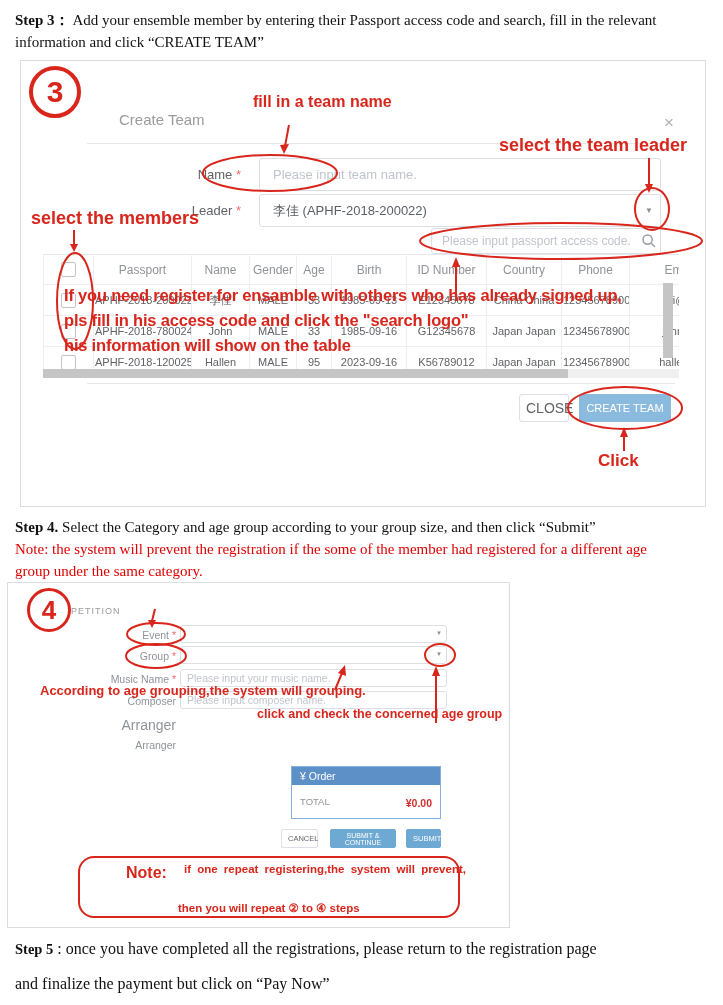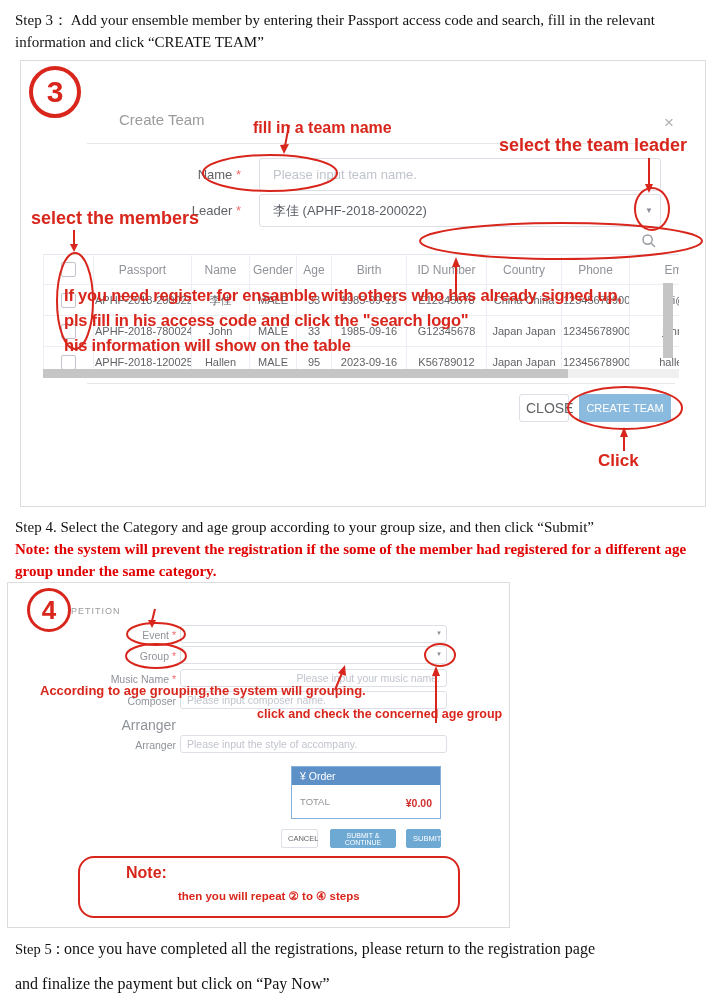--- a/index.html
+++ b/index.html
@@ -4,22 +4,22 @@
 <style>
   :root{
     --red:#d8261c; --btn-blue:#8abadd; --btn-blue-dark:#6ea9d4;
     --order-blue:#5d90c7; --total-red:#d03030;
   }
   html,body{margin:0;padding:0;background:#fff;}
   #page{position:relative;width:723px;height:1005px;background:#fff;overflow:hidden;
         font-family:"Liberation Sans",sans-serif;}
   .abs{position:absolute;}
   .doc{font-family:"Liberation Serif",serif;font-size:15px;color:#111;line-height:22px;}
-  .docbold{font-weight:normal;}
-  .rednote{color:#e00000;font-weight:bold;}
+  .docbold{font-weight:bold;}
+  .rednote{color:#e00000;}
   .shot{position:absolute;background:#fff;border:1px solid #dcdcdc;}
   .badge{position:absolute;border-radius:50%;border:4px solid var(--red);background:#fff;
          color:var(--red);font-weight:bold;text-align:center;z-index:5;}
   .ann{position:absolute;color:var(--red);font-weight:bold;white-space:nowrap;z-index:6;}
   .graytitle{color:#9b9b9b;}
   .inp{position:absolute;border:1px solid #dcdfe6;border-radius:3px;background:#fff;
        font-family:"Liberation Sans",sans-serif;color:#5a5e66;box-sizing:border-box;}
   .inp::placeholder{color:#c0c4cc;}
   .lbl{position:absolute;color:#606266;text-align:right;}
   .star{color:#f56c6c;}
@@ -52,37 +52,38 @@
   <div class="shot" style="left:20px;top:60px;width:684px;height:445px;">
 
     <div class="badge" style="left:8px;top:5px;width:44px;height:44px;font-size:30px;line-height:44px;">3</div>
 
     <div class="abs graytitle" style="left:98px;top:50px;font-size:15px;">Create Team</div>
 
     <div class="abs" style="left:643px;top:52px;font-size:17px;color:#b0b0b0;cursor:pointer;">×</div>
 
     <div class="divline" style="left:66px;top:82px;width:588px;"></div>
 
-    <div class="ann" style="left:232px;top:58px;font-size:16px;">fill in a team name</div>
+    <div class="ann" style="left:232px;top:32px;font-size:16px;">fill in a team name</div>
     <div class="ann" style="left:478px;top:74px;font-size:18px;">select the team leader</div>
     <div class="ann" style="left:10px;top:147px;font-size:18px;">select the members</div>
 
     <div class="lbl" style="left:148px;top:106px;width:72px;font-size:13px;">
       <span>Name</span>
       <span class="star">*</span>
     </div>
     <input class="inp" style="left: 238px; top: 97px; width: 402px; height: 33px; font-size: 13px; padding: 0px 13px;" placeholder="Please input team name.">
 
     <div class="lbl" style="left:148px;top:142px;width:72px;font-size:13px;">
       <span>Leader</span>
       <span class="star">*</span>
     </div>
     <input class="inp" style="left: 238px; top: 133px; width: 402px; height: 33px; font-size: 13px; padding: 0px 13px;" readonly="" value="李佳 (APHF-2018-200022)">
     <div class="caret" style="left:624px;top:145px;font-size:8px;">▼</div>
 
+    <input class="inp" style="left: 410px; top: 167px; width: 230px; height: 26px; font-size: 12px; padding: 0px 10px;" placeholder="Please input passport access code.">
     <svg class="abs" style="left:620px;top:172px;z-index:3;" width="16" height="16" viewBox="0 0 16 16">
       <circle cx="6.6" cy="6.6" r="4.6" fill="none" stroke="#9a9ea6" stroke-width="1.5"></circle>
       <line x1="10.2" y1="10.2" x2="14" y2="14" stroke="#9a9ea6" stroke-width="1.5"></line>
     </svg>
 
     <div class="abs" style="left:22px;top:193px;width:636px;height:115px;overflow:hidden;">
       <table class="tbl">
         <colgroup>
           <col style="width:50px">
             <col style="width:98px">
@@ -228,54 +229,54 @@
       <span>Group</span>
       <span class="star">*</span>
     </div>
     <div class="inp" style="left:172px;top:63px;width:267px;height:18px;"></div>
     <div class="caret" style="left:428px;top:68px;font-size:6px;">▼</div>
 
     <div class="lbl" style="left:40px;top:90px;width:128px;font-size:10.5px;color:#8f9399;">
       <span>Music Name</span>
       <span class="star">*</span>
     </div>
-    <input class="inp" style="left: 172px; top: 86px; width: 267px; height: 18px; font-size: 10.5px; padding: 0px 6px; text-align: right;" placeholder="Please input your music name.">
+    <input class="inp" style="left: 172px; top: 86px; width: 267px; height: 18px; font-size: 10.5px; padding: 0px 6px;" placeholder="Please input your music name.">
 
     <div class="lbl" style="left:40px;top:112px;width:128px;font-size:10.5px;color:#8f9399;">
       <span>Composer</span>
     </div>
     <input class="inp" style="left: 172px; top: 108px; width: 267px; height: 18px; font-size: 10.5px; padding: 0px 6px;" placeholder="Please input composer name.">
 
     <div class="lbl" style="left:40px;top:134px;width:128px;font-size:14px;color:#8f9399;text-align:right;">
       <span>Arranger</span>
     </div>
 
     <div class="lbl" style="left:40px;top:156px;width:128px;font-size:10.5px;color:#8f9399;">
       <span>Arranger</span>
     </div>
-    <input class="inp" style="left: 172px; top: 152px; width: 267px; height: 18px; font-size: 10.5px; padding: 0px 6px;" placeholder="Please input the style of accompany.">
 
     <div class="ann" style="left:32px;top:100px;font-size:13px;">According to age grouping,the system will grouping.</div>
     <div class="ann" style="left:249px;top:124px;font-size:12.5px;">click and check the concerned age group</div>
 
     <div class="abs" style="left:283px;top:183px;width:150px;height:53px;border:1px solid #88b2dd;background:#fff;box-sizing:border-box;">
       <div style="height:18px;background:var(--order-blue);color:#fff;font-size:10.5px;line-height:18px;padding-left:8px;">¥ Order</div>
       <div style="position:relative;height:34px;">
         <span style="position:absolute;left:8px;top:11px;font-size:9.5px;color:#909399;">TOTAL</span>
         <span style="position:absolute;right:8px;top:12px;font-size:10.5px;font-weight:bold;color:var(--total-red);">¥0.00</span>
       </div>
     </div>
 
     <button class="btn" style="left:273px;top:246px;width:37px;height:19px;font-size:7.5px;color:#606266;background:#fff;border:1px solid #dcdfe6;border-radius:2px;">CANCEL</button>
     <button class="btn" style="left:322px;top:246px;width:66px;height:19px;font-size:7px;color:#fff;background:var(--btn-blue-dark);border:1px solid var(--btn-blue-dark);border-radius:2px;">SUBMIT &amp; CONTINUE</button>
     <button class="btn" style="left:398px;top:246px;width:35px;height:19px;font-size:7.5px;color:#fff;background:var(--btn-blue-dark);border:1px solid var(--btn-blue-dark);border-radius:2px;">SUBMIT</button>
 
     <div class="abs" style="left:70px;top:273px;width:382px;height:62px;border:2.5px solid var(--red);border-radius:16px;box-sizing:border-box;"></div>
     <div class="ann" style="left:118px;top:281px;font-size:16px;">Note:</div>
-    <div class="ann" style="left:170px;top:306px;font-size:11.5px;">then you will repeat ② to ④ steps</div>
+    <div class="ann" style="left:176px;top:280px;font-size:11.5px;word-spacing:3px;">if one repeat registering,the system will prevent,</div>
+    <div class="ann" style="left:170px;top:318px;font-size:11.5px;">then you will repeat ② to ④ steps</div>
 
     <svg class="overlay" width="501" height="344" viewBox="0 0 501 344">
       <g>
         <line x1="147" y1="26" x2="144" y2="38" stroke-width="1.6"></line>
           <polygon points="140,37 148,37 144,45"></polygon>
       </g>
       <ellipse cx="148" cy="51" rx="29" ry="11" stroke-width="1.6"></ellipse>
       <ellipse cx="148" cy="73" rx="30" ry="12" stroke-width="1.6"></ellipse>
       <ellipse cx="432" cy="72" rx="15" ry="11" stroke-width="1.6"></ellipse>
       <g>

